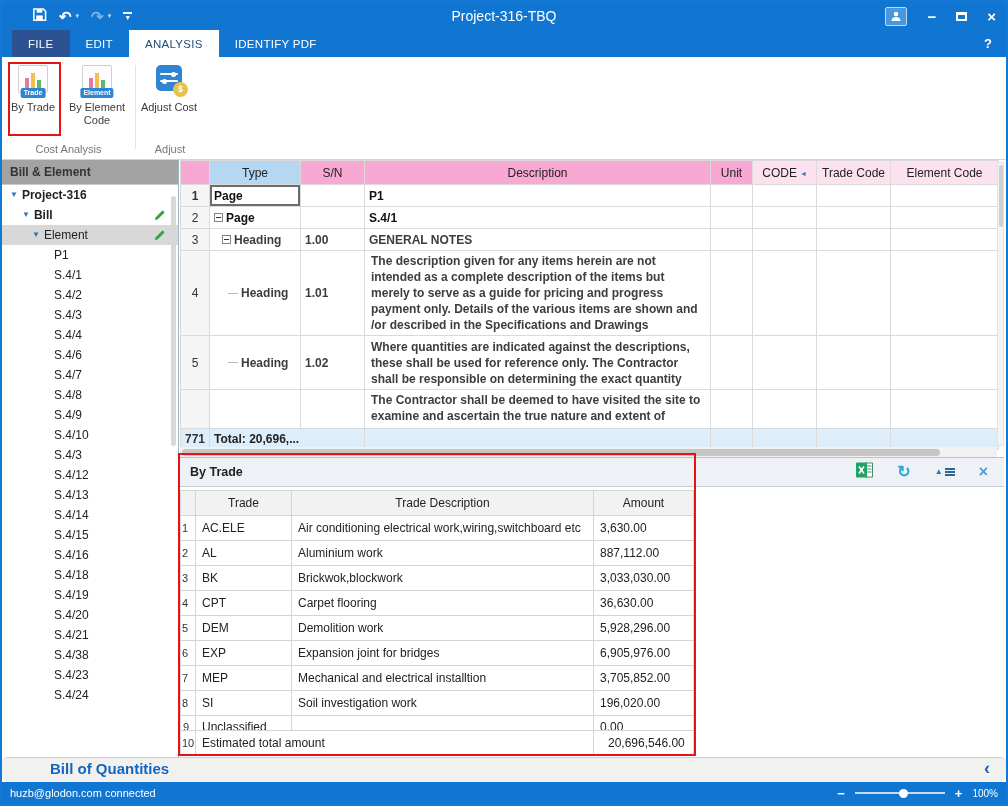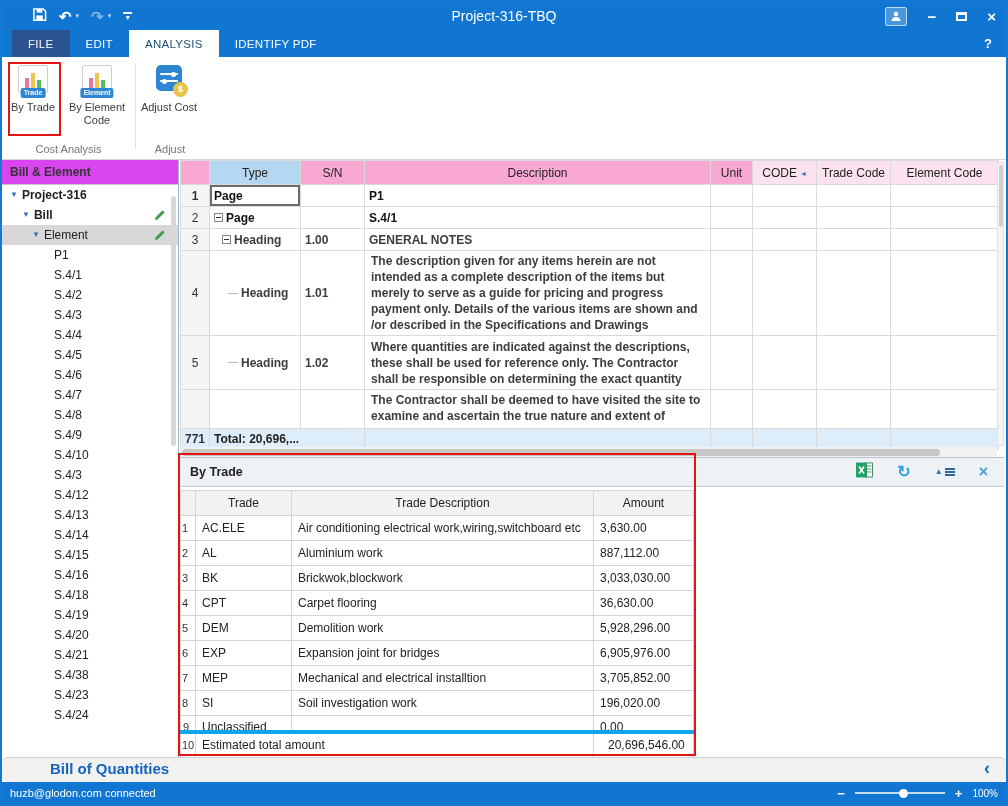--- a/index.html
+++ b/index.html
@@ -57,21 +57,21 @@
   .coin { position:absolute; right:-6px; bottom:-6px; width:15px; height:15px; border-radius:50%;
           background:#e8c34a; color:#fff; font-size:9px; font-weight:bold; line-height:15px; text-align:center; }
   .vsep { position:absolute; left:133px; top:8px; height:84px; width:1px; background:#e3e3e3; }
   .grp1 { position:absolute; left:0; width:133px; bottom:4px; text-align:center; font-size:11px; color:#777; }
   .grp2 { position:absolute; left:133px; width:70px; bottom:4px; text-align:center; font-size:11px; color:#777; }
   .redbox1 { position:absolute; left:6px; top:5px; width:53px; height:74px; border:2px solid #e31414; pointer-events:none; }
 
   
   .sidebar { position:absolute; left:0; top:158px; width:177px; height:597px; background:#fff;
              border-right:1px solid #9fb6c7; }
-  .sb-header { height:25px; background:#d946ef; border-bottom:1px solid #c9c9c9; font-weight:bold;
+  .sb-header { height:25px; background:#a3a3a3; border-bottom:1px solid #c9c9c9; font-weight:bold;
                font-size:12px; color:#333; display:flex; align-items:center; padding-left:8px; }
   .trow { height:20px; display:flex; align-items:center; font-size:12px; color:#222; position:relative; }
   .tri { color:#2f74b5; font-size:8px; margin-right:4px; line-height:1; }
   .t-root { padding-left:8px; font-weight:bold; }
   .t-bill { padding-left:20px; font-weight:bold; }
   .t-elem { padding-left:30px; background:#d8d8d8; }
   .pencil { position:absolute; right:12px; top:4px; }
   .t-leaf { padding-left:52px; }
   .sb-scroll { position:absolute; right:2px; top:36px; width:5px; height:250px; background:#d8d8d8; border-radius:3px; }
 
@@ -113,21 +113,21 @@
   .sort-ico .up { color:#2f74b5; font-size:8px; line-height:1; }
   .sort-ico .lines div { width:10px; height:1.5px; background:#2f6496; margin:1.5px 0; }
   .bt-table { position:absolute; left:0; top:32px; width:513px; border-collapse:collapse; table-layout:fixed; font-size:12px; }
   .bt-table th, .bt-table td { border:1px solid #d4d4d4; overflow:hidden; }
   .bt-table th { height:25px; background:#f2f2f2; font-weight:normal; color:#222; text-align:center; }
   .bt-table td { height:25px; padding-left:6px; color:#222; background:#fff; }
   .bt-table td.bt-num { padding:0 1px; font-size:11px; color:#333; }
   tr.bt-clip td { height:14px; padding:0; }
   tr.bt-clip .clip { height:14px; overflow:hidden; line-height:23px; padding-left:6px; }
   tr.bt-clip .clipnum { height:14px; overflow:hidden; line-height:23px; padding-left:1px; font-size:11px; }
-  tr.bt-total td { border-top:4px solid #0ea5e9; }
+  tr.bt-total td { border-top:1px solid #0ea5e9; }
   .amt-ind { padding-left:14px !important; }
   .redbox2 { position:absolute; left:176px; top:451px; width:518px; height:303px; border:2px solid #e31414;
              pointer-events:none; z-index:40; }
 
   
   .boq-bar { position:absolute; left:0; top:755px; right:0; height:25px; background:#f1f1ef; border-top:1px solid #cfcfcf;border-radius:6px; }
   .boq-label { position:absolute; left:48px; top:2px; font-size:15px; font-weight:bold; color:#1565c0; }
   .boq-chevron { position:absolute; right:16px; top:0px; font-size:18px; font-weight:bold; color:#1565c0; }
   .statusbar { position:absolute; left:0; top:780px; right:0; bottom:0; background:#1176d2; color:#fff; }
   .conn-text { position:absolute; left:8px; top:5px; font-size:11px; }
@@ -241,21 +241,20 @@
               <path d="M1 12l.6-2.8 7.2-7.2c.3-.3.8-.3 1.1 0l1.1 1.1c.3.3.3.8 0 1.1L3.8 11.4 1 12z" fill="#3a9e4c"></path>
             </svg>
         </span>
       </div>
       <div>
           <div class="trow t-leaf">P1</div>
           <div class="trow t-leaf">S.4/1</div>
           <div class="trow t-leaf">S.4/2</div>
           <div class="trow t-leaf">S.4/3</div>
           <div class="trow t-leaf">S.4/4</div>
-          <div class="trow t-leaf">S.4/5</div>
           <div class="trow t-leaf">S.4/6</div>
           <div class="trow t-leaf">S.4/7</div>
           <div class="trow t-leaf">S.4/8</div>
           <div class="trow t-leaf">S.4/9</div>
           <div class="trow t-leaf">S.4/10</div>
           <div class="trow t-leaf">S.4/3</div>
           <div class="trow t-leaf">S.4/12</div>
           <div class="trow t-leaf">S.4/13</div>
           <div class="trow t-leaf">S.4/14</div>
           <div class="trow t-leaf">S.4/15</div>

